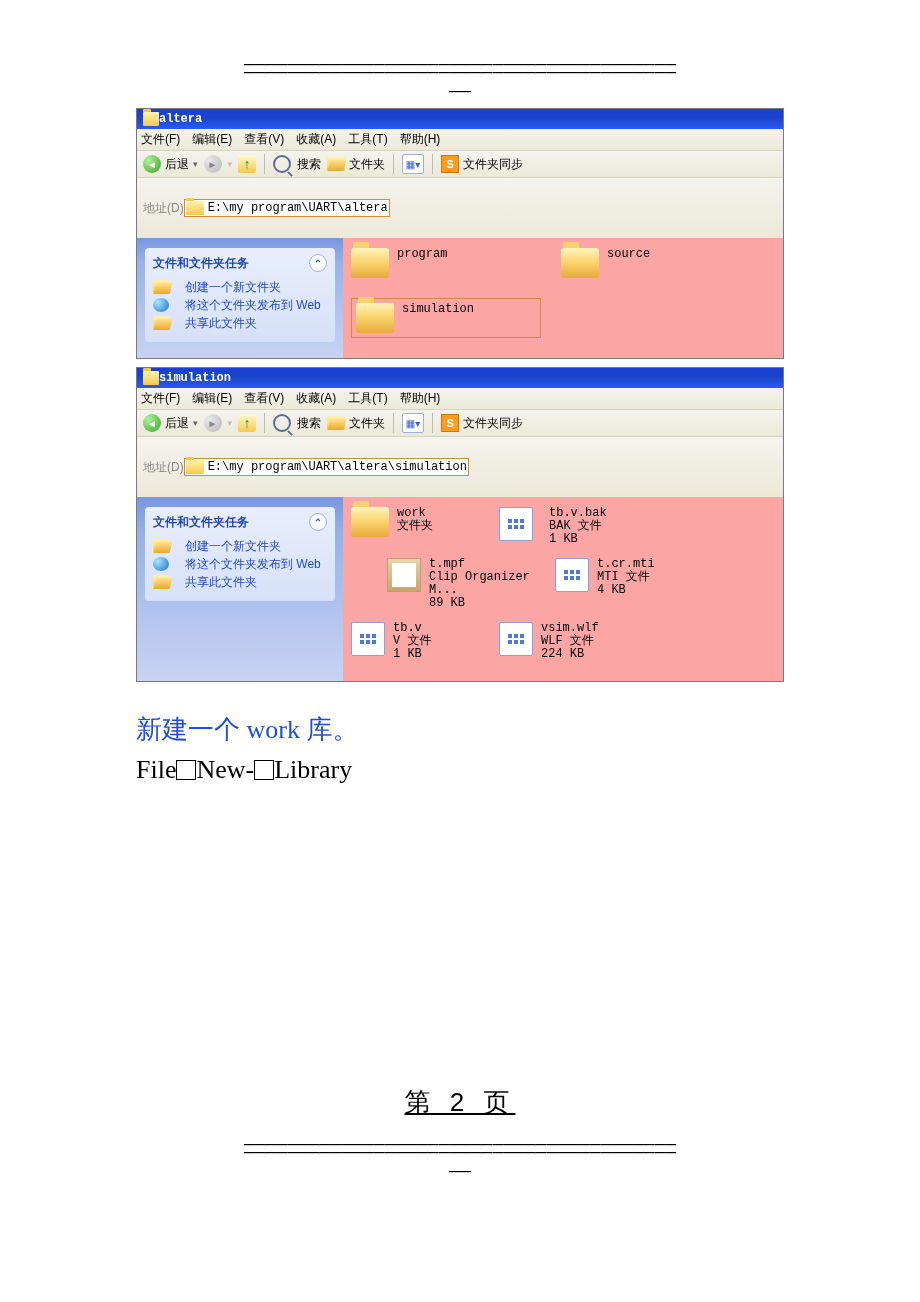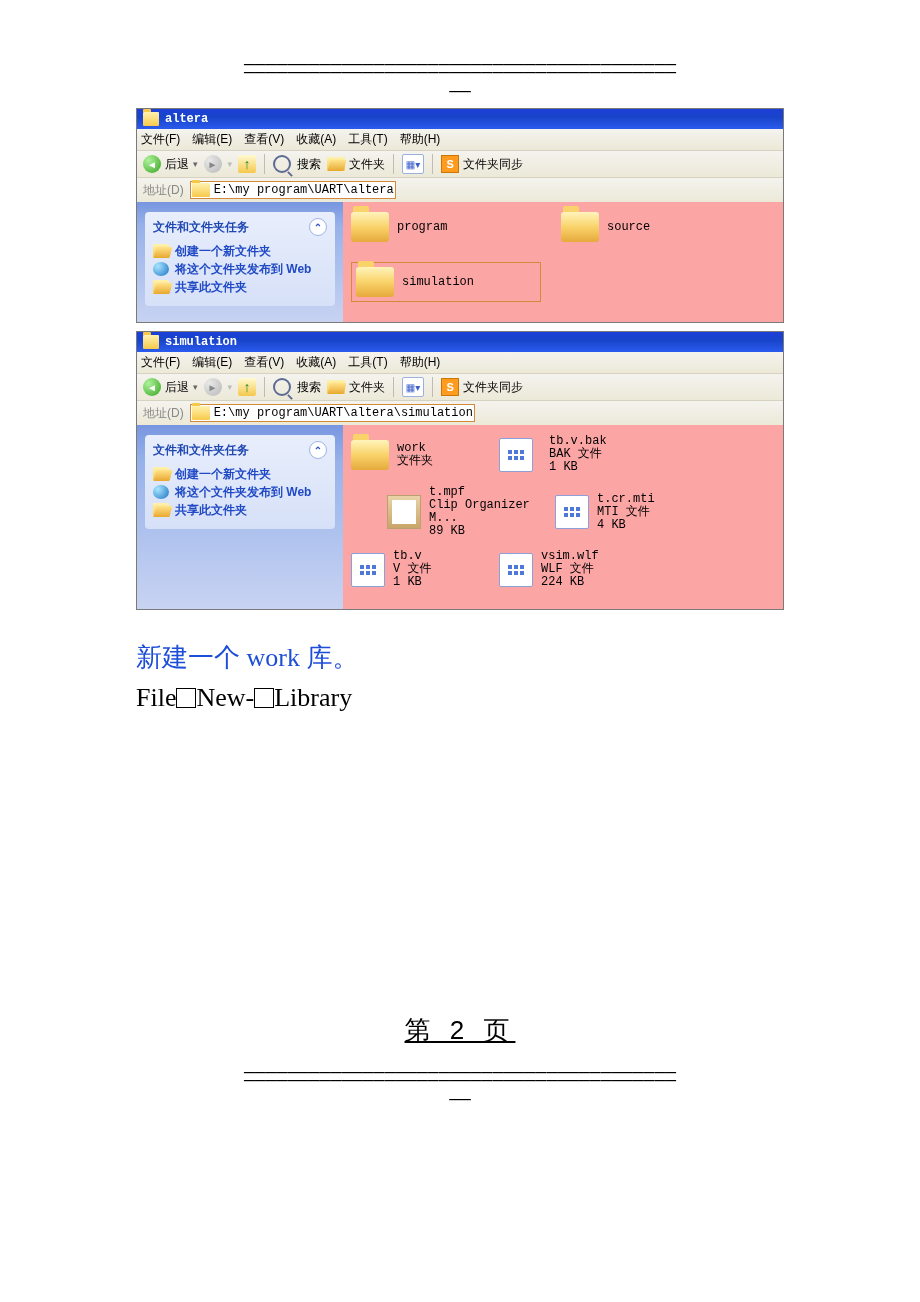--- a/index.html
+++ b/index.html
@@ -34,21 +34,20 @@
     margin-bottom: 8px;
   }
   .titlebar {
     background: linear-gradient(to bottom, #1c3fd8, #1844c9 40%, #2b5bee);
     color: #fff;
     padding: 3px 6px;
     font-family: "Courier New", monospace;
     font-weight: bold;
     display: flex;
     align-items: center;
-    gap: 6px;
   }
   .folder-icon-title {
     width: 16px; height: 14px;
     background: linear-gradient(to bottom, #fff2b0, #f7c94a);
     border-radius: 1px;
     position: relative;
   }
   .folder-icon-title::before {
     content: "";
     position: absolute;
@@ -110,22 +109,22 @@
     width:20px;height:18px;border:1px solid #9cb0e0;background:#fff;border-radius:2px;
     display:flex;align-items:center;justify-content:center;color:#3b5fc9;font-size:10px;
   }
   .s-icon {
     width:16px;height:16px;background:#ff9b1f;border:1px solid #cc7700;color:#fff;
     font-weight:bold;font-family:Arial;font-size:11px;display:flex;align-items:center;justify-content:center;
   }
   .addressbar {
     background: linear-gradient(to bottom, #f4f3ee, #ece9d8);
     border-top: 1px solid #d6d2c2;
-    padding: 3px 6px;
-    display:flex;align-items:center;gap:6px;
+    padding: 21px 6px;
+    display:flex;align-items:center;
   }
   .addr-input {
     border:1px solid #7891c8;background:#fff;padding:1px 4px;
     display:flex;align-items:center;gap:4px;
     font-family:"Courier New",monospace;font-size:12px;
   }
   .content {
     display:flex;background:#fca5a5;
   }
   .sidebar {
@@ -138,31 +137,31 @@
   }
   .panel-head {
     display:flex;justify-content:space-between;align-items:center;
     color:#2048b3;font-weight:bold;padding-bottom:6px;
   }
   .chev {
     width:16px;height:16px;border-radius:50%;background:#fff;border:1px solid #9db4e6;
     display:flex;align-items:center;justify-content:center;color:#3158c2;font-size:10px;
   }
   .task {
-    display:flex;align-items:center;gap:6px;color:#1f49c5;padding:2px 0;
-    font-size:12px;line-height:14px;font-weight:bold;
+    display:flex;align-items:center;gap:16px;color:#1f49c5;padding:2px 0;
+    font-size:12px;line-height:14px;
   }
   .task .ticon{width:16px;height:14px;flex-shrink:0;}
   .globe{width:14px;height:14px;border-radius:50%;background:radial-gradient(circle at 30% 30%,#a8e6ff,#1a72c4);}
   .files {
     flex:1;padding:10px 8px 20px 8px;
     display:flex;flex-wrap:wrap;gap:20px 30px;align-content:flex-start;
   }
   .fitem {
-    display:flex;align-items:center;gap:8px;width:180px;
+    display:flex;gap:8px;width:180px;
   }
   .big-folder {
     width:38px;height:30px;background:linear-gradient(to bottom,#fff4bb,#f9d36a,#e6a93c);
     border-radius:3px;position:relative;flex-shrink:0;
   }
   .big-folder::before{content:"";position:absolute;top:-6px;left:2px;width:16px;height:6px;background:#f9d36a;border-radius:2px 2px 0 0;}
   .file-icon {
     width:32px;height:32px;border:1px solid #8aa0d6;background:#fff;border-radius:2px;
     display:flex;align-items:center;justify-content:center;flex-shrink:0;position:relative;
   }

